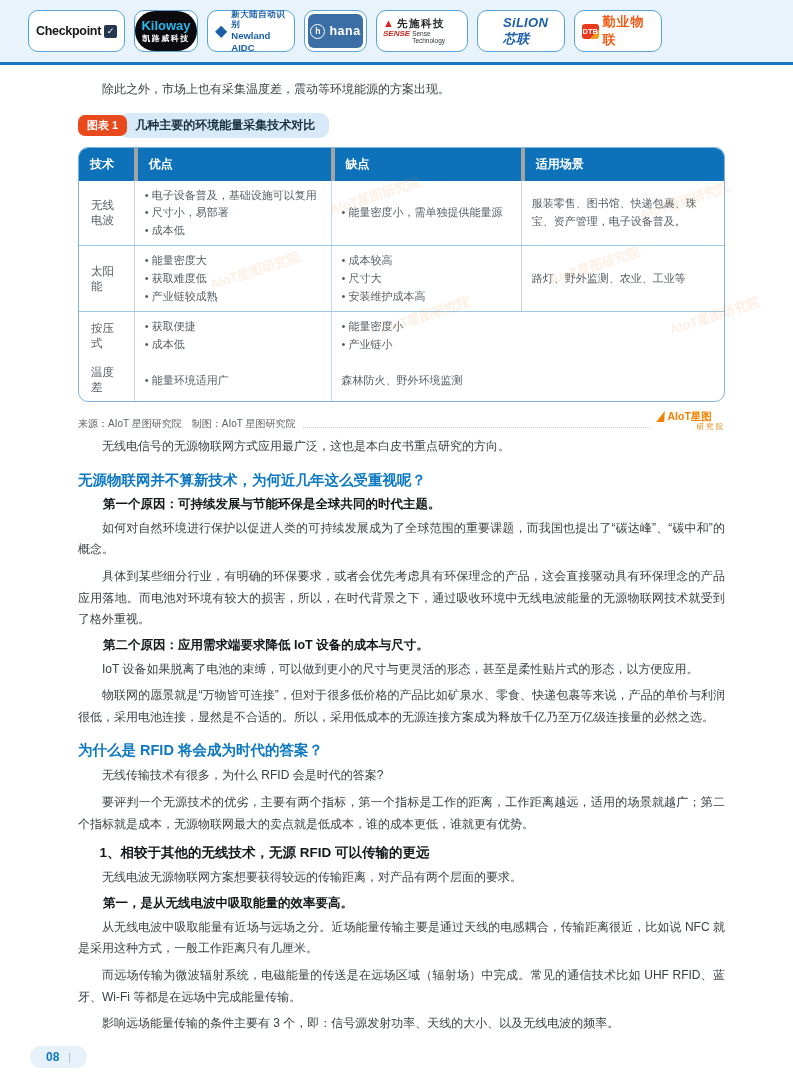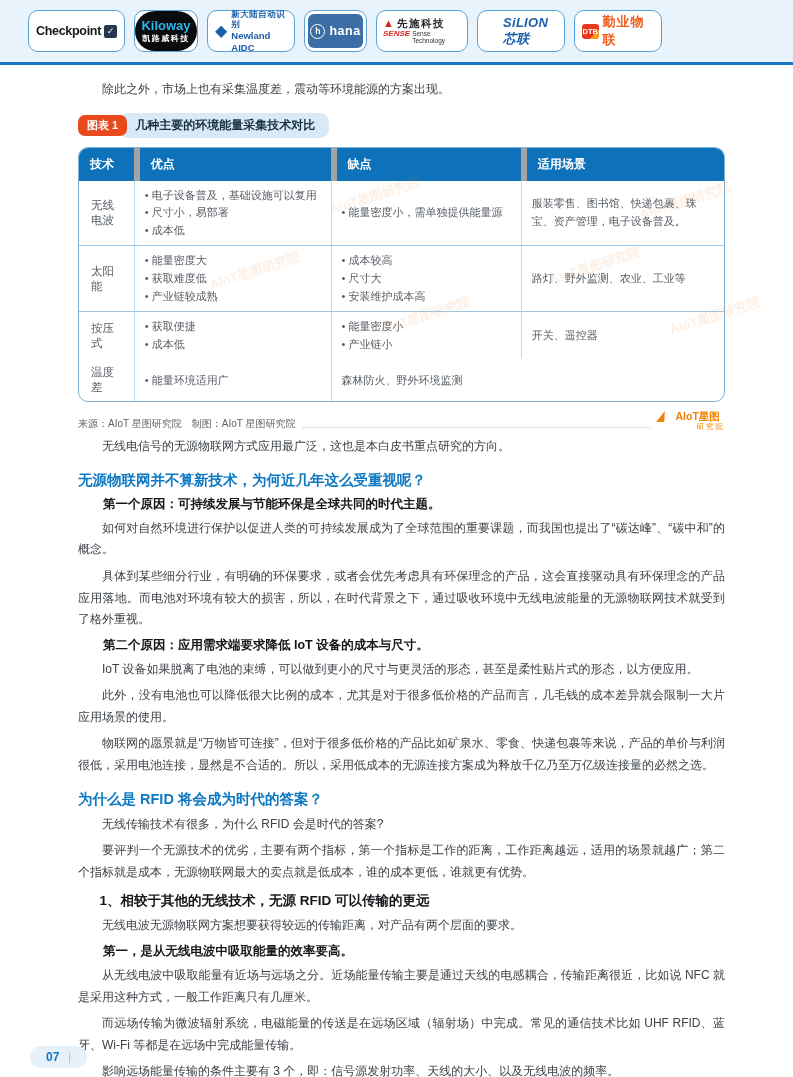--- a/index.html
+++ b/index.html
@@ -58,39 +58,39 @@
   .fig-row{display:flex;align-items:center;margin:12px 0 9px;}
   .fig-badge{background:#e8491d;color:#fff;font-weight:bold;font-size:11px;padding:3px 9px;
              border-radius:7px;position:relative;z-index:2;}
   .fig-title{background:#d8eaf7;color:#17303f;font-weight:bold;font-size:12px;padding:4px 14px 4px 16px;
              border-radius:9px;margin-left:-8px;position:relative;z-index:1;}
 
   
   .tbl-wrap{position:relative;}
   .tbl{border:1.5px solid #7fb3d9;border-radius:10px;overflow:hidden;}
   .tbl-head{display:grid;grid-template-columns:8.5% 30.5% 29.5% 31.5%;background:#0d72b9;}
-  .hc{color:#fff;font-weight:bold;font-size:12px;padding:8px 11px;border-left:6px solid #a3a3a3;box-sizing:border-box;}
+  .hc{color:#fff;font-weight:bold;font-size:12px;padding:8px 11px;border-left:4px solid #a3a3a3;box-sizing:border-box;}
   .hc:first-child{border-left:none;}
   .tbl-row{display:grid;grid-template-columns:8.5% 30.5% 29.5% 31.5%;border-top:1px solid #9fc8e6;}
   .tbl-row.no-top{border-top:none;}
   .c{padding:6px 10px;border-left:1px solid #bcd9ee;box-sizing:border-box;display:flex;
      flex-direction:column;justify-content:center;}
   .c:first-child{border-left:none;}
   .c-tech{font-size:11.5px;color:#565c63;padding-left:12px;}
   .c-list .li{font-size:11px;color:#565c63;line-height:1.6;}
   .c-scene{font-size:11px;color:#565c63;line-height:1.6;}
   .wm{position:absolute;color:rgba(238,122,30,0.12);font-size:13px;font-weight:bold;
       transform:rotate(-18deg);pointer-events:none;white-space:nowrap;}
 
   
   .src{display:flex;align-items:flex-end;margin-top:9px;}
   .src-text{font-size:10px;color:#5d6369;white-space:nowrap;}
   .src-dots{flex:1;border-bottom:1.5px dotted #c6c6c6;margin:0 8px 3px 8px;}
   .aiot-logo{line-height:1.1;}
-  .al-top{display:flex;align-items:flex-start;gap:9px;}
+  .al-top{display:flex;align-items:flex-start;gap:1px;}
   .al-tri{width:0;height:0;border-left:5px solid transparent;border-right:3px solid transparent;
           border-bottom:11px solid #ef8200;transform:skewX(-18deg);margin-right:1px;}
   .al-t1{color:#ef8200;font-weight:bold;font-size:10.5px;}
   .al-t2{color:#ef8200;font-size:7.5px;letter-spacing:2px;margin-left:15px;padding-left:24px;}
 
   
   .footer{position:absolute;left:30px;bottom:9px;background:#e7f1fa;border-radius:12px;
           padding:4px 16px;display:flex;align-items:center;gap:9px;}
   .pg{color:#0d79c2;font-weight:bold;font-size:12px;}
   .sep{color:#a5bfd3;font-size:11px;}
@@ -192,21 +192,20 @@
             <div class="tbl-row">
               <div class="c c-tech">按压式</div>
               <div class="c c-list">
                 <div class="li">• 获取便捷</div>
                 <div class="li">• 成本低</div>
               </div>
               <div class="c c-list">
                 <div class="li">• 能量密度小</div>
                 <div class="li">• 产业链小</div>
               </div>
-              <div class="c c-scene">开关、遥控器</div>
             </div>
             <div class="tbl-row no-top">
               <div class="c c-tech">温度差</div>
               <div class="c c-list">
                 <div class="li">• 能量环境适用广</div>
               </div>
               <div class="c c-scene">森林防火、野外环境监测</div>
             </div>
           </div>
       </div>
@@ -233,33 +232,32 @@
     </div>
 
     <div>
         <div class="blk blk-p">无线电信号的无源物联网方式应用最广泛，这也是本白皮书重点研究的方向。</div>
         <div class="blk blk-h-blue">无源物联网并不算新技术，为何近几年这么受重视呢？</div>
         <div class="blk blk-h-bold">第一个原因：可持续发展与节能环保是全球共同的时代主题。</div>
         <div class="blk blk-p">如何对自然环境进行保护以促进人类的可持续发展成为了全球范围的重要课题，而我国也提出了“碳达峰”、“碳中和”的概念。</div>
         <div class="blk blk-p">具体到某些细分行业，有明确的环保要求，或者会优先考虑具有环保理念的产品，这会直接驱动具有环保理念的产品应用落地。而电池对环境有较大的损害，所以，在时代背景之下，通过吸收环境中无线电波能量的无源物联网技术就受到了格外重视。</div>
         <div class="blk blk-h-bold">第二个原因：应用需求端要求降低 IoT 设备的成本与尺寸。</div>
         <div class="blk blk-p">IoT 设备如果脱离了电池的束缚，可以做到更小的尺寸与更灵活的形态，甚至是柔性贴片式的形态，以方便应用。</div>
-        <div class="blk blk-p">此外，没有电池也可以降低很大比例的成本，尤其是对于很多低价格的产品而言，几毛钱的成本差异就会限制一大片应用场景的使用。</div>
         <div class="blk blk-p">物联网的愿景就是“万物皆可连接”，但对于很多低价格的产品比如矿泉水、零食、快递包裹等来说，产品的单价与利润很低，采用电池连接，显然是不合适的。所以，采用低成本的无源连接方案成为释放千亿乃至万亿级连接量的必然之选。</div>
         <div class="blk blk-h-blue">为什么是 RFID 将会成为时代的答案？</div>
         <div class="blk blk-p">无线传输技术有很多，为什么 RFID 会是时代的答案?</div>
         <div class="blk blk-p">要评判一个无源技术的优劣，主要有两个指标，第一个指标是工作的距离，工作距离越远，适用的场景就越广；第二个指标就是成本，无源物联网最大的卖点就是低成本，谁的成本更低，谁就更有优势。</div>
         <div class="blk blk-h-num">1、相较于其他的无线技术，无源 RFID 可以传输的更远</div>
         <div class="blk blk-p">无线电波无源物联网方案想要获得较远的传输距离，对产品有两个层面的要求。</div>
         <div class="blk blk-h-bold">第一，是从无线电波中吸取能量的效率要高。</div>
         <div class="blk blk-p">从无线电波中吸取能量有近场与远场之分。近场能量传输主要是通过天线的电感耦合，传输距离很近，比如说 NFC 就是采用这种方式，一般工作距离只有几厘米。</div>
         <div class="blk blk-p">而远场传输为微波辐射系统，电磁能量的传送是在远场区域（辐射场）中完成。常见的通信技术比如 UHF RFID、蓝牙、Wi-Fi 等都是在远场中完成能量传输。</div>
         <div class="blk blk-p">影响远场能量传输的条件主要有 3 个，即：信号源发射功率、天线的大小、以及无线电波的频率。</div>
       </div>
 
   </div>
 
   <div class="footer">
-    <span class="pg">07</span>
+    <span class="pg">08</span>
     <span class="sep">|</span>
   </div>
 
 </div>
 
 </body></html>

